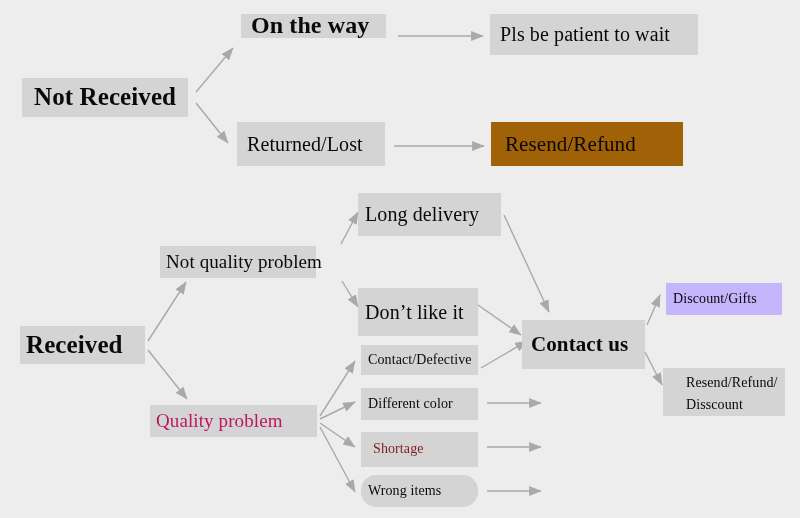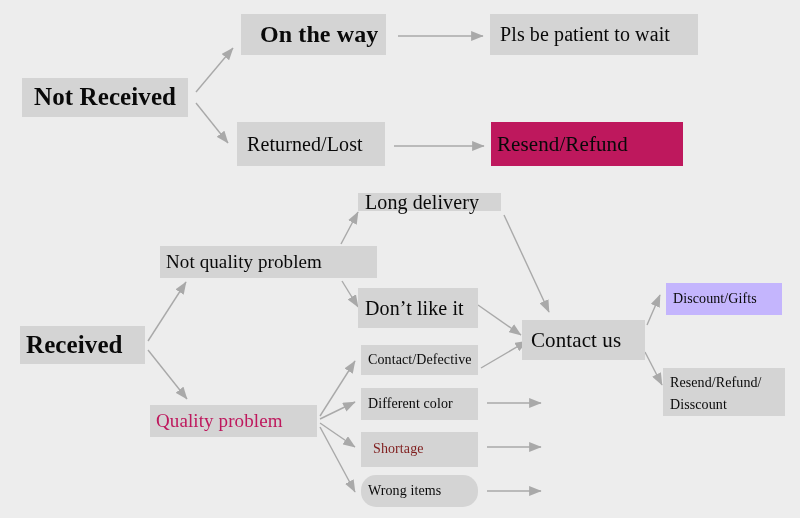--- a/index.html
+++ b/index.html
@@ -76,31 +76,31 @@
         <line x1="487" y1="403" x2="541" y2="403" stroke="#a9a9a9" stroke-width="1.4" marker-end="url(#arrowhead)"></line>
         <line x1="487" y1="447" x2="541" y2="447" stroke="#a9a9a9" stroke-width="1.4" marker-end="url(#arrowhead)"></line>
         <line x1="487" y1="491" x2="541" y2="491" stroke="#a9a9a9" stroke-width="1.4" marker-end="url(#arrowhead)"></line>
         <line x1="647" y1="325" x2="660" y2="295" stroke="#a9a9a9" stroke-width="1.4" marker-end="url(#arrowhead)"></line>
         <line x1="645" y1="352" x2="662" y2="385" stroke="#a9a9a9" stroke-width="1.4" marker-end="url(#arrowhead)"></line>
       </g>
   </svg>
 
   <div id="nodes-group">
       <div class="node" style="left: 22px; top: 78px; width: 166px; height: 39px; font-size: 25px; padding-left: 12px; background: rgb(212, 212, 212); color: rgb(9, 9, 9); font-weight: bold;"><span>Not Received</span></div>
-      <div class="node" style="left: 241px; top: 14px; width: 145px; height: 41px; font-size: 24px; padding-left: 19px; background: rgb(212, 212, 212); color: rgb(9, 9, 9); font-weight: bold;"><span>On the way</span></div>
+      <div class="node" style="left: 241px; top: 14px; width: 145px; height: 24px; font-size: 24px; padding-left: 10px; background: rgb(212, 212, 212); color: rgb(9, 9, 9); font-weight: bold;"><span>On the way</span></div>
       <div class="node" style="left: 490px; top: 14px; width: 208px; height: 41px; font-size: 20px; padding-left: 10px; background: rgb(212, 212, 212); color: rgb(9, 9, 9); font-weight: normal;"><span>Pls be patient to wait</span></div>
       <div class="node" style="left: 237px; top: 122px; width: 148px; height: 44px; font-size: 20px; padding-left: 10px; background: rgb(212, 212, 212); color: rgb(9, 9, 9); font-weight: normal;"><span>Returned/Lost</span></div>
-      <div class="node" style="left: 491px; top: 122px; width: 192px; height: 44px; font-size: 21px; padding-left: 6px; background: #be185d; color: rgb(9, 9, 9); font-weight: normal;"><span>Resend/Refund</span></div>
+      <div class="node" style="left: 491px; top: 122px; width: 192px; height: 44px; font-size: 21px; padding-left: 14px; background: #a16207; color: rgb(9, 9, 9); font-weight: normal;"><span>Resend/Refund</span></div>
       <div class="node" style="left: 20px; top: 326px; width: 125px; height: 38px; font-size: 25px; padding-left: 6px; background: rgb(212, 212, 212); color: rgb(9, 9, 9); font-weight: bold;"><span>Received</span></div>
-      <div class="node" style="left: 160px; top: 246px; width: 217px; height: 32px; font-size: 19px; padding-left: 6px; background: rgb(212, 212, 212); color: rgb(9, 9, 9); font-weight: normal;"><span>Not quality problem</span></div>
+      <div class="node" style="left: 160px; top: 246px; width: 156px; height: 32px; font-size: 19px; padding-left: 6px; background: rgb(212, 212, 212); color: rgb(9, 9, 9); font-weight: normal;"><span>Not quality problem</span></div>
       <div class="node" style="left: 150px; top: 405px; width: 167px; height: 32px; font-size: 19px; padding-left: 6px; background: rgb(212, 212, 212); color: #be185d; font-weight: normal;"><span>Quality problem</span></div>
-      <div class="node" style="left: 358px; top: 193px; width: 143px; height: 18px; font-size: 20px; padding-left: 7px; background: rgb(212, 212, 212); color: rgb(9, 9, 9); font-weight: normal;"><span>Long delivery</span></div>
-      <div class="node" style="left: 358px; top: 288px; width: 120px; height: 40px; font-size: 20px; padding-left: 7px; background: rgb(212, 212, 212); color: rgb(9, 9, 9); font-weight: normal;"><span>Don’t like it</span></div>
+      <div class="node" style="left: 358px; top: 193px; width: 143px; height: 43px; font-size: 20px; padding-left: 7px; background: rgb(212, 212, 212); color: rgb(9, 9, 9); font-weight: normal;"><span>Long delivery</span></div>
+      <div class="node" style="left: 358px; top: 288px; width: 120px; height: 48px; font-size: 20px; padding-left: 7px; background: rgb(212, 212, 212); color: rgb(9, 9, 9); font-weight: normal;"><span>Don’t like it</span></div>
       <div class="node" style="left: 361px; top: 345px; width: 117px; height: 30px; font-size: 14px; padding-left: 7px; background: rgb(212, 212, 212); color: rgb(9, 9, 9); font-weight: normal;"><span>Contact/Defective</span></div>
       <div class="node" style="left: 361px; top: 388px; width: 117px; height: 32px; font-size: 14px; padding-left: 7px; background: rgb(212, 212, 212); color: rgb(9, 9, 9); font-weight: normal;"><span>Different color</span></div>
       <div class="node" style="left: 361px; top: 432px; width: 117px; height: 35px; font-size: 14px; padding-left: 12px; background: rgb(212, 212, 212); color: #7f1d1d; font-weight: normal;"><span>Shortage</span></div>
       <div class="node" style="left: 361px; top: 475px; width: 117px; height: 32px; font-size: 14px; padding-left: 7px; background: rgb(212, 212, 212); color: rgb(9, 9, 9); font-weight: normal; border-radius: 15px;"><span>Wrong items</span></div>
-      <div class="node" style="left: 522px; top: 320px; width: 123px; height: 40px; font-size: 21px; padding-left: 9px; background: rgb(212, 212, 212); color: rgb(9, 9, 9); font-weight: normal;"><span>Contact us</span></div>
+      <div class="node" style="left: 522px; top: 320px; width: 123px; height: 49px; font-size: 21px; padding-left: 9px; background: rgb(212, 212, 212); color: rgb(9, 9, 9); font-weight: bold;"><span>Contact us</span></div>
       <div class="node" style="left: 666px; top: 283px; width: 116px; height: 32px; font-size: 14px; padding-left: 7px; background: #c4b5fd; color: rgb(9, 9, 9); font-weight: normal;"><span>Discount/Gifts</span></div>
-      <div class="node two-line" style="left: 663px; top: 368px; width: 122px; height: 48px; font-size: 14px; padding-left: 7px; background: rgb(212, 212, 212); color: rgb(9, 9, 9);"><span class="ln">Resend/Refund/</span><span class="ln">Disscount</span></div>
+      <div class="node two-line" style="left: 663px; top: 368px; width: 122px; height: 48px; font-size: 14px; padding-left: 23px; background: rgb(212, 212, 212); color: rgb(9, 9, 9);"><span class="ln">Resend/Refund/</span><span class="ln">Disscount</span></div>
     </div>
 
 </div>
 
 </body></html>

